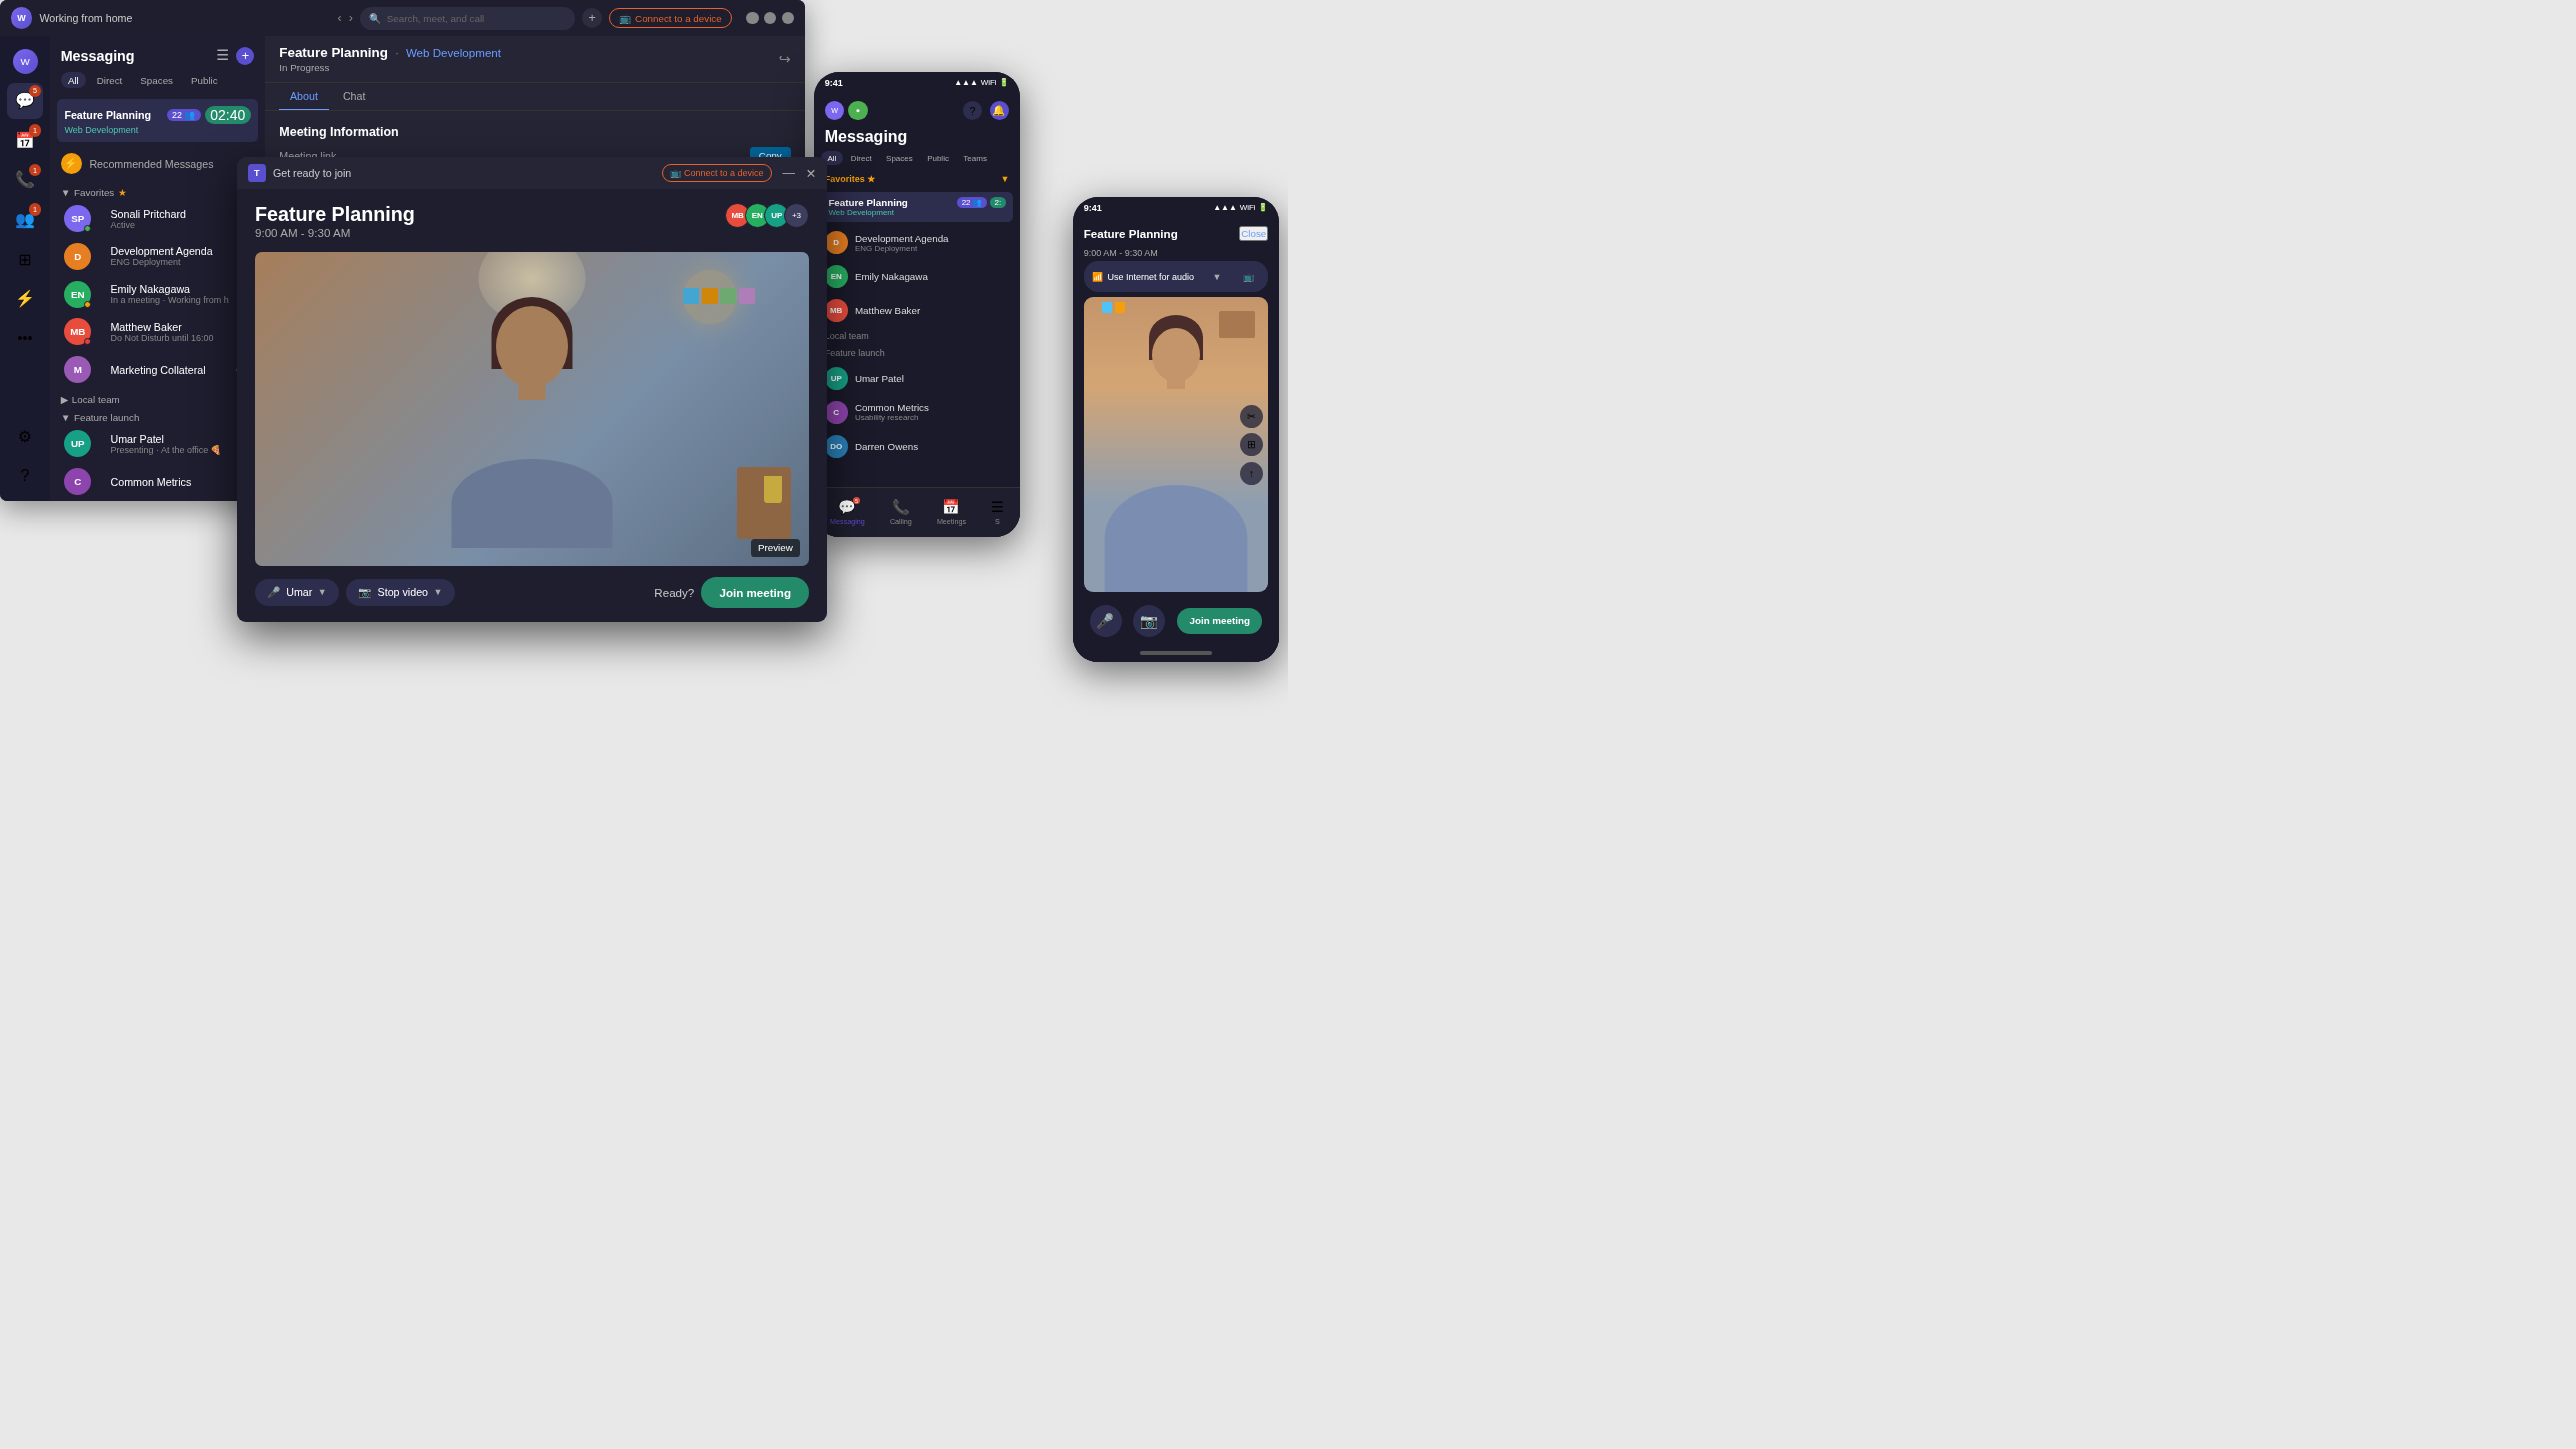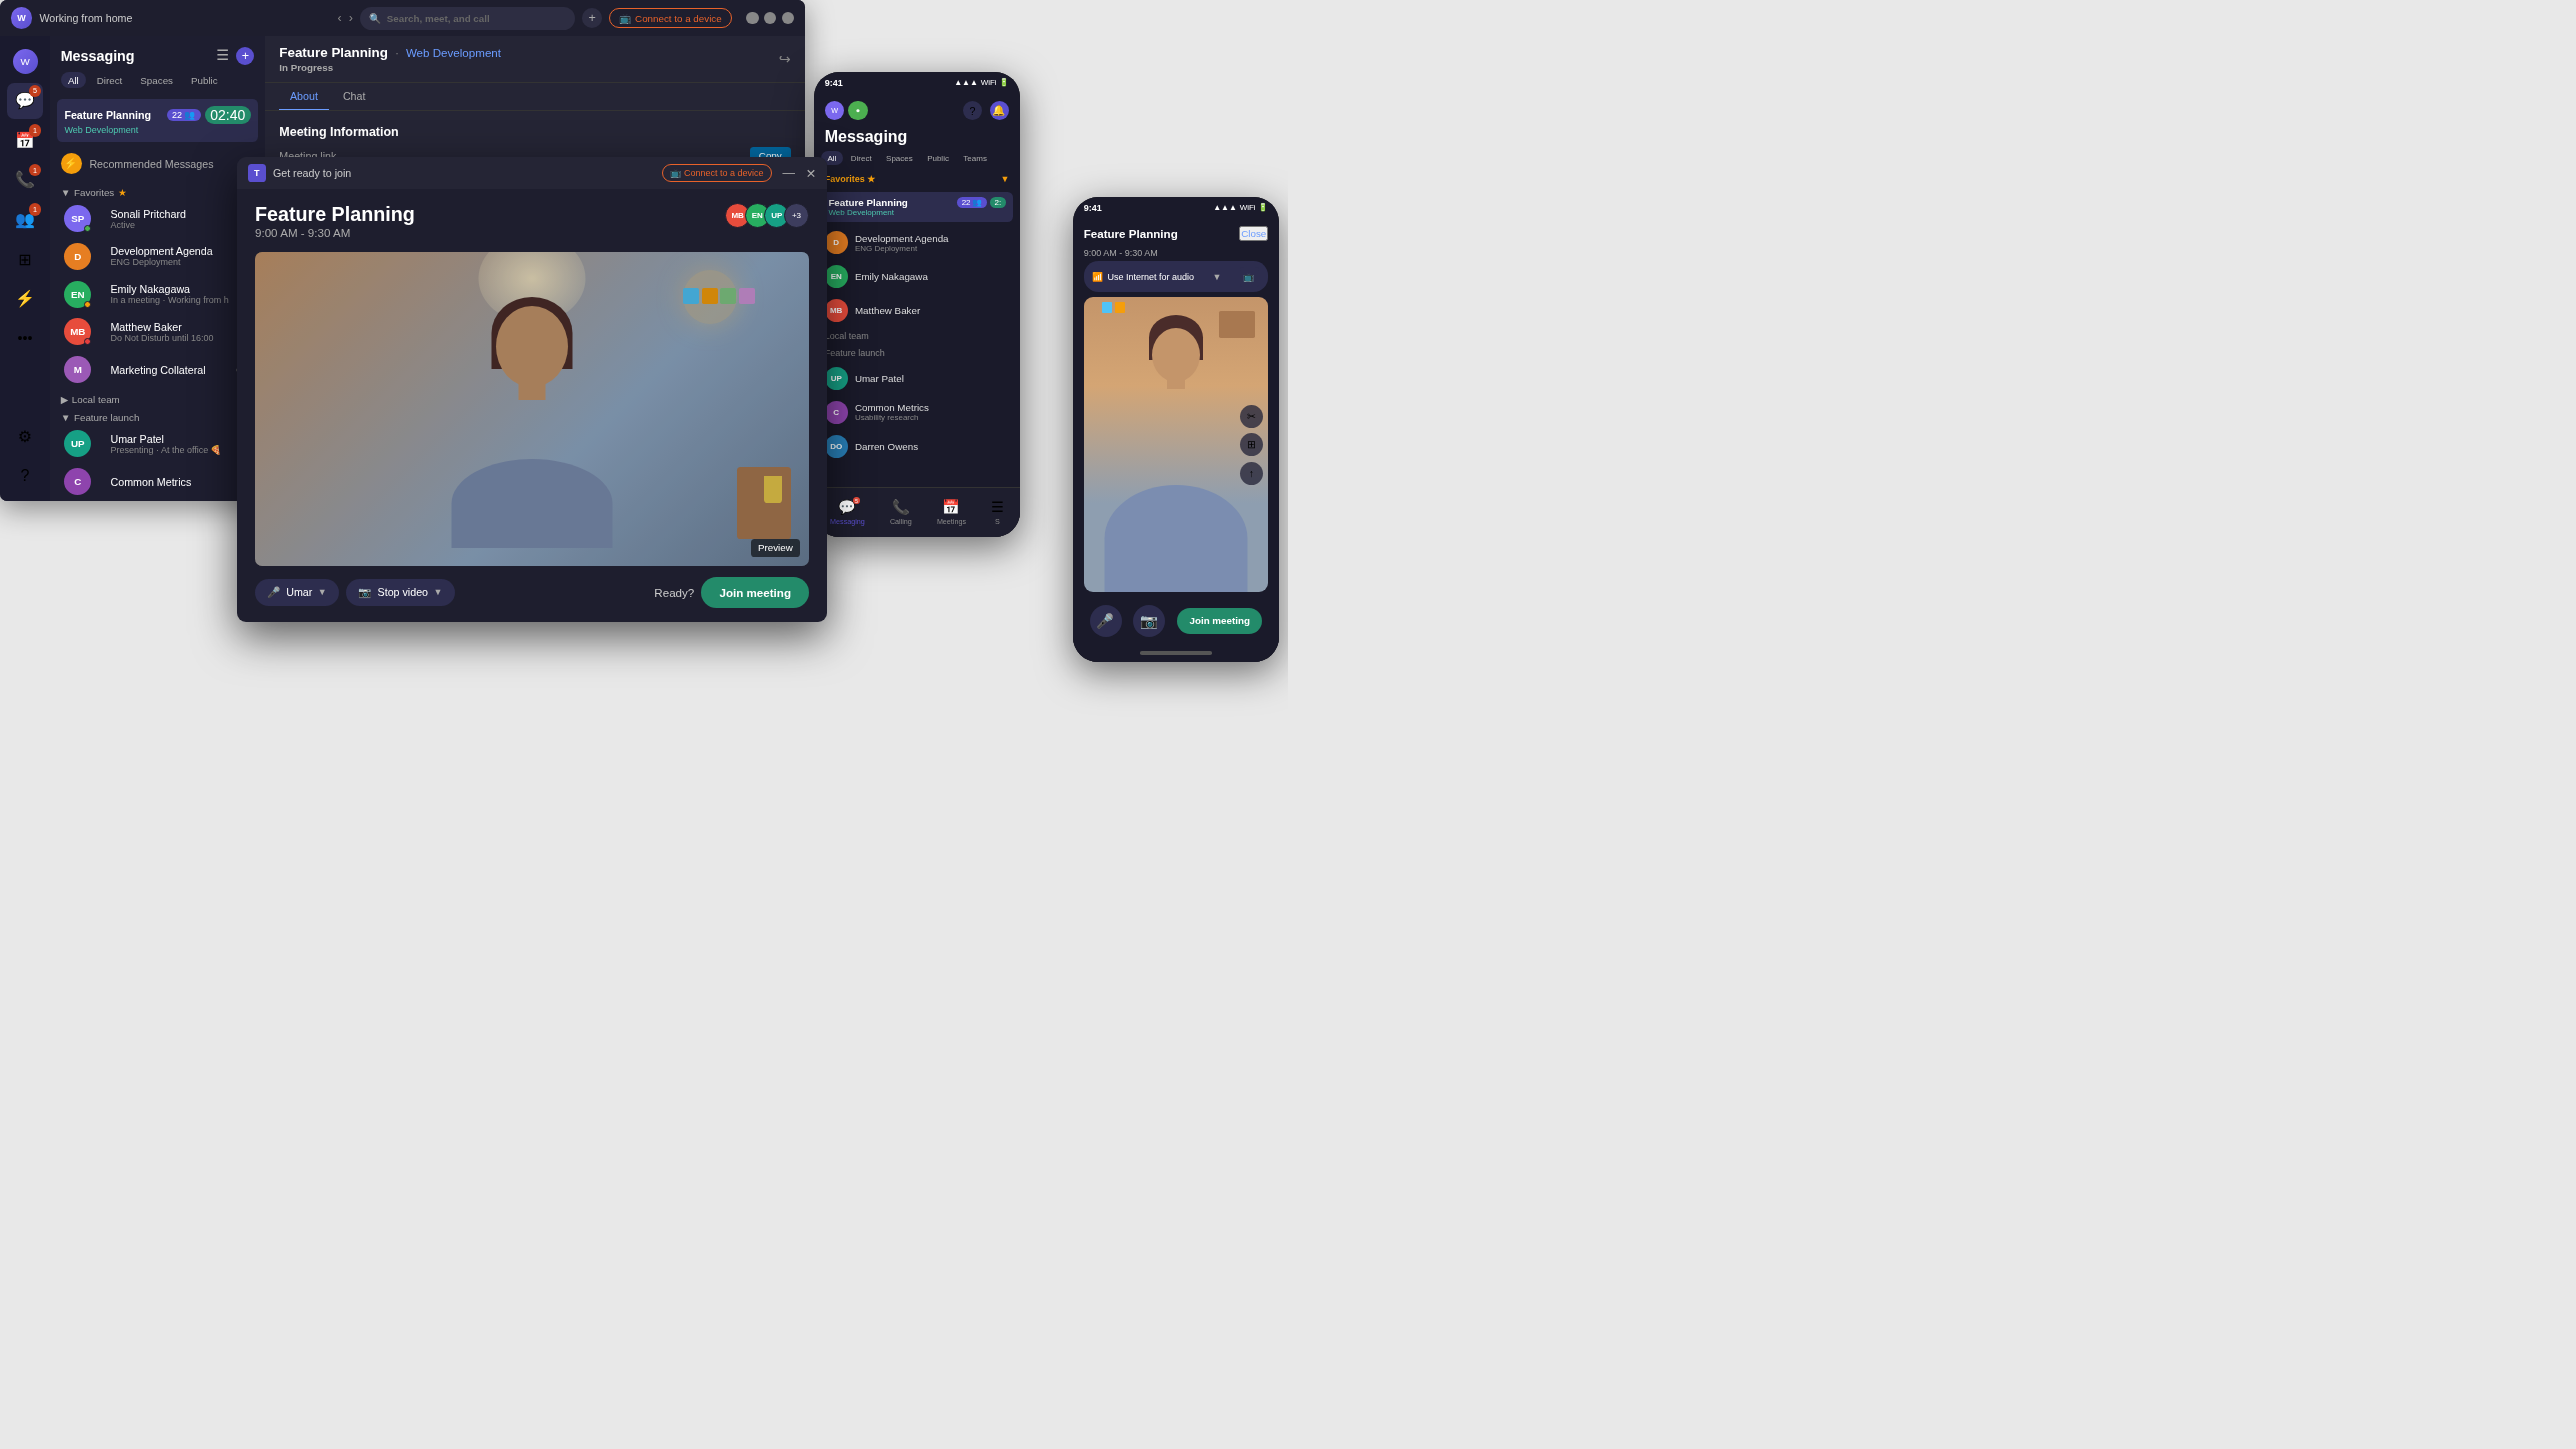--- a/index.html
+++ b/index.html
@@ -321,21 +321,20 @@
     }
     .channel-link {
       color: #6b9cff;
       font-size: 11.6px;
       cursor: pointer;
     }
     .channel-status {
       color: #aaa;
       font-size: 9.8px;
       margin-top: 1.8px;
-      font-weight: bold;
     }
     .channel-tabs {
       display: flex;
       gap: 3.6px;
       padding: 0 14.3px;
       border-bottom: 0.9px solid #333;
     }
     .ch-tab {
       padding: 7.2px 10.7px;
       font-size: 10.7px;
@@ -941,21 +940,21 @@
 
 <div class="desktop-app">
 
   <div class="title-bar">
     <div class="title-bar-avatar">W</div>
     <span class="title-bar-name">Working from home</span>
     <span style="color:#888;font-size:12.5px;cursor:pointer">‹</span>
     <span style="color:#888;font-size:12.5px;cursor:pointer">›</span>
     <div class="title-bar-search">
       <span>🔍</span>
-      <span style="color:#666;font-size:9.8px;font-weight:bold;">Search, meet, and call</span>
+      <span style="color:#666;font-size:9.8px;">Search, meet, and call</span>
     </div>
     <div class="title-bar-plus">+</div>
     <button class="connect-btn-title">
       <span>📺</span>
       <span>Connect to a device</span>
     </button>
     <div class="win-controls">
       <div class="win-ctrl win-min"></div>
       <div class="win-ctrl win-max"></div>
       <div class="win-ctrl win-close"></div>

